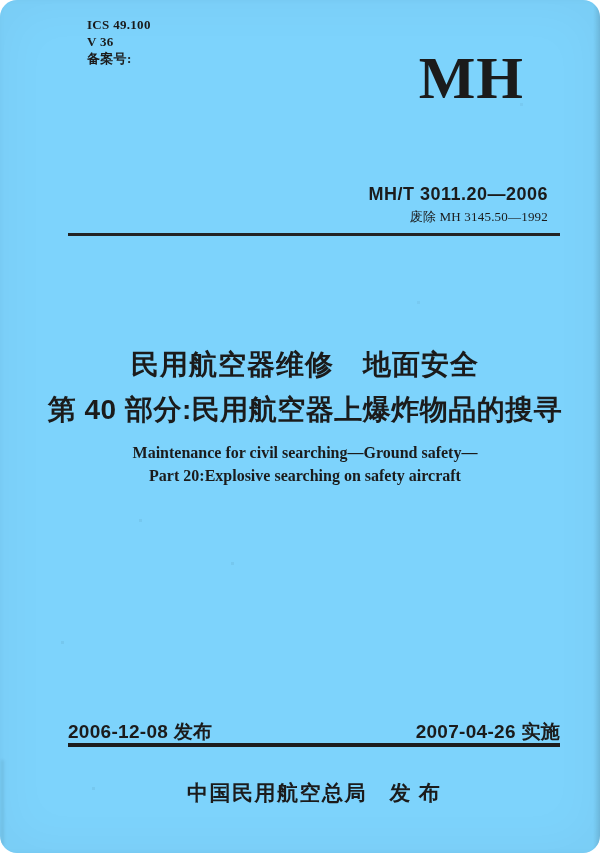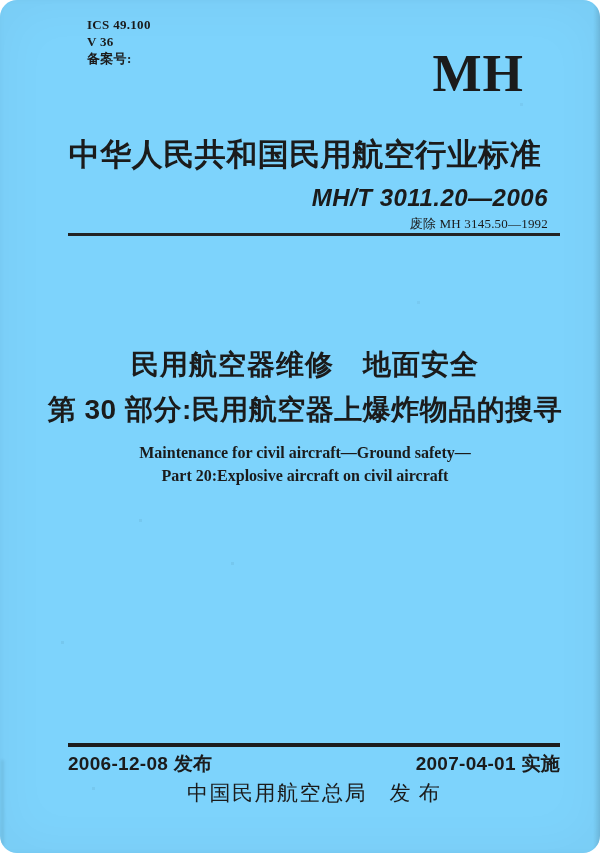--- a/index.html
+++ b/index.html
@@ -42,39 +42,38 @@
     position:absolute; left:87px; top:16px;
     font-family:"Liberation Serif", serif;
     font-weight:bold; font-size:13px; line-height:17px;
     letter-spacing:0.3px;
   }
 
   
   .mh-logo {
     position:absolute; top:48px; right:76px;
     font-family:"Liberation Serif", serif;
-    font-weight:bold; font-size:52px; line-height:1;
+    font-weight:bold; font-size:60px; line-height:1;
     letter-spacing:1px;
   }
 
   
   .org-title {
     position:absolute; top:134px; left:55px; width:500px;
     text-align:center;
     font-size:31px; font-weight:bold; letter-spacing:0.5px;
     font-family:"Liberation Sans", sans-serif;
     white-space:nowrap;
   }
   .std-block {
     position:absolute; top:184px; right:52px; text-align:right;
   }
   .std-number {
-    font-size:24px; font-weight:600; letter-spacing:0.5px;
+    font-size:18px; font-weight:600; letter-spacing:0.5px;
     font-family:"Liberation Sans", sans-serif;
-    font-style:italic;
   }
   .superseded {
     margin-top:3px;
     font-size:13px; font-weight:400;
     font-family:"Liberation Serif", serif;
     letter-spacing:0.2px;
   }
   .rule-top {
     position:absolute; top:233px; left:68px; width:492px; height:3px;
     background:#232323;
@@ -95,69 +94,67 @@
     font-family:"Liberation Serif", serif;
     font-weight:bold; font-size:16px; line-height:23px;
   }
 
   
   .dates-row {
     position:absolute; top:719px; left:68px; width:492px;
     display:flex; justify-content:space-between; align-items:baseline;
     font-size:19px; font-weight:bold; letter-spacing:0.3px;
     font-family:"Liberation Sans", sans-serif;
-    margin-top:32px;
   }
   .rule-bottom {
     position:absolute; top:743px; left:68px; width:492px; height:4px;
     background:#1d1d1d;
   }
   .publisher {
     position:absolute; top:779px; left:68px; width:492px;
     text-align:center;
     font-family:"Liberation Serif", serif;
-    font-weight:normal; font-size:21px; letter-spacing:1.5px;
+    font-weight:bold; font-size:21px; letter-spacing:1.5px;
     white-space:nowrap;
   }
 </style>
 </head>
 <body>
 
 <div class="page">
 
   <div class="meta">
     <div>ICS 49.100</div>
     <div>V 36</div>
     <div>备案号:</div>
   </div>
 
   <div class="mh-logo">MH</div>
 
-  <div class="org-title">中华人民共和国民用航空行业标准</div>
 
   <div class="std-block">
     <div class="std-number">MH/T 3011.20—2006</div>
     <div class="superseded">废除 MH 3145.50—1992</div>
   </div>
 
   <div class="rule-top"></div>
 
   <div class="title-cn">
     <div class="title-cn-line1">民用航空器维修　地面安全</div>
-    <div class="title-cn-line2">第 30 部分:民用航空器上爆炸物品的搜寻</div>
+    <div class="title-cn-line2">第 40 部分:民用航空器上爆炸物品的搜寻</div>
   </div>
 
   <div class="title-en">
-    <div>Maintenance for civil aircraft—Ground safety—</div>
-    <div>Part 20:Explosive aircraft on civil aircraft</div>
+    <div>Maintenance for civil searching—Ground safety—</div>
+    <div>Part 20:Explosive searching on safety aircraft</div>
   </div>
 
   <div class="dates-row">
     <span>2006-12-08 发布</span>
-    <span>2007-04-01 实施</span>
+    <span>2007-04-26 实施</span>
   </div>
 
   <div class="rule-bottom"></div>
 
   <div class="publisher">中国民用航空总局　发 布</div>
 
   <div class="speckles"></div>
   <div class="edge-smudge-left"></div>
   <div class="edge-right"></div>
   <div class="vignette"></div>

